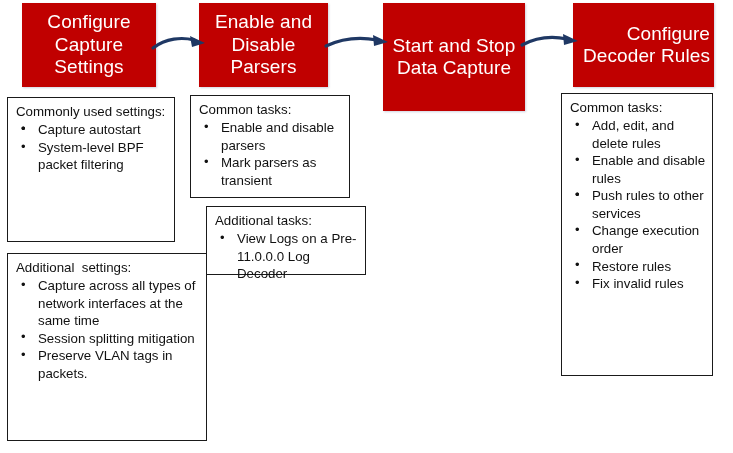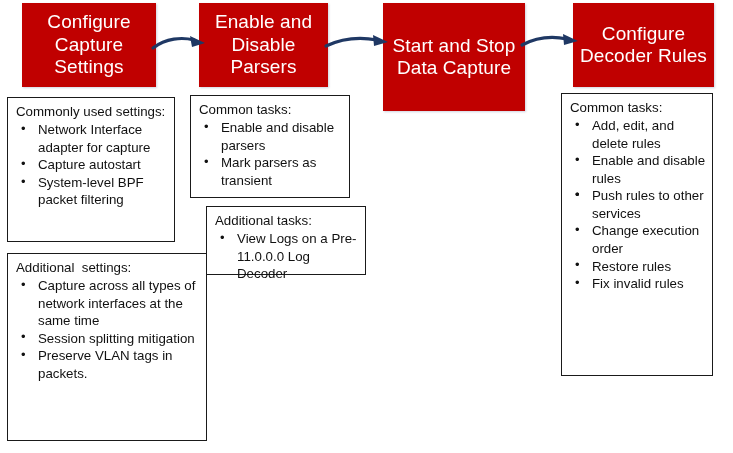--- a/index.html
+++ b/index.html
@@ -37,21 +37,21 @@
     box-sizing: border-box;
   }
   .stage-box .stage-label {
     display: block;
     width: 100%;
   }
 
   #stage-1 { left: 22px;  top: 3px;  width: 134px; height: 84px; }
   #stage-2 { left: 199px; top: 3px;  width: 129px; height: 84px; }
   #stage-3 { left: 383px; top: 3px;  width: 142px; height: 108px; }
-  #stage-4 { left: 573px; top: 3px;  width: 141px; height: 84px; }
+  #stage-4 { left: 573px; top: 3px;  width: 141px; height: 84px; text-align: right; }
 
   
   .arrow-svg {
     position: absolute;
     top: 28px;
     height: 34px;
     overflow: visible;
   }
   #arrow-1 { left: 152px; width: 54px; }
   #arrow-2 { left: 325px; width: 64px; }
@@ -127,21 +127,21 @@
     <path d="M63,14 L48,7 L49,18 Z" fill="#1F3864"></path>
   </svg>
   <svg class="arrow-svg" id="arrow-3" viewBox="0 0 58 34">
     <path d="M1,17 C16,9 32,8 46,11" stroke="#1F3864" stroke-width="3.2" fill="none" stroke-linecap="round"></path>
     <path d="M57,13 L42,6 L43,17 Z" fill="#1F3864"></path>
   </svg>
 
   <div class="detail-box" id="box-capture-common">
     <span class="detail-title">Commonly used settings:</span>
     <ul class="detail-list">
-      <li><span class="bullet">•</span><span>Network Interface adapter for capture</span></li>
+      <li><span class="bullet">•</span></li>
       <li><span class="bullet">•</span><span>Capture autostart</span></li>
       <li><span class="bullet">•</span><span>System-level BPF packet filtering</span></li>
     </ul>
   </div>
 
   <div class="detail-box" id="box-capture-additional">
     <span class="detail-title">Additional  settings:</span>
     <ul class="detail-list">
       <li><span class="bullet">•</span><span>Capture across all types of network interfaces at the same time</span></li>
       <li><span class="bullet">•</span><span>Session splitting mitigation</span></li>

